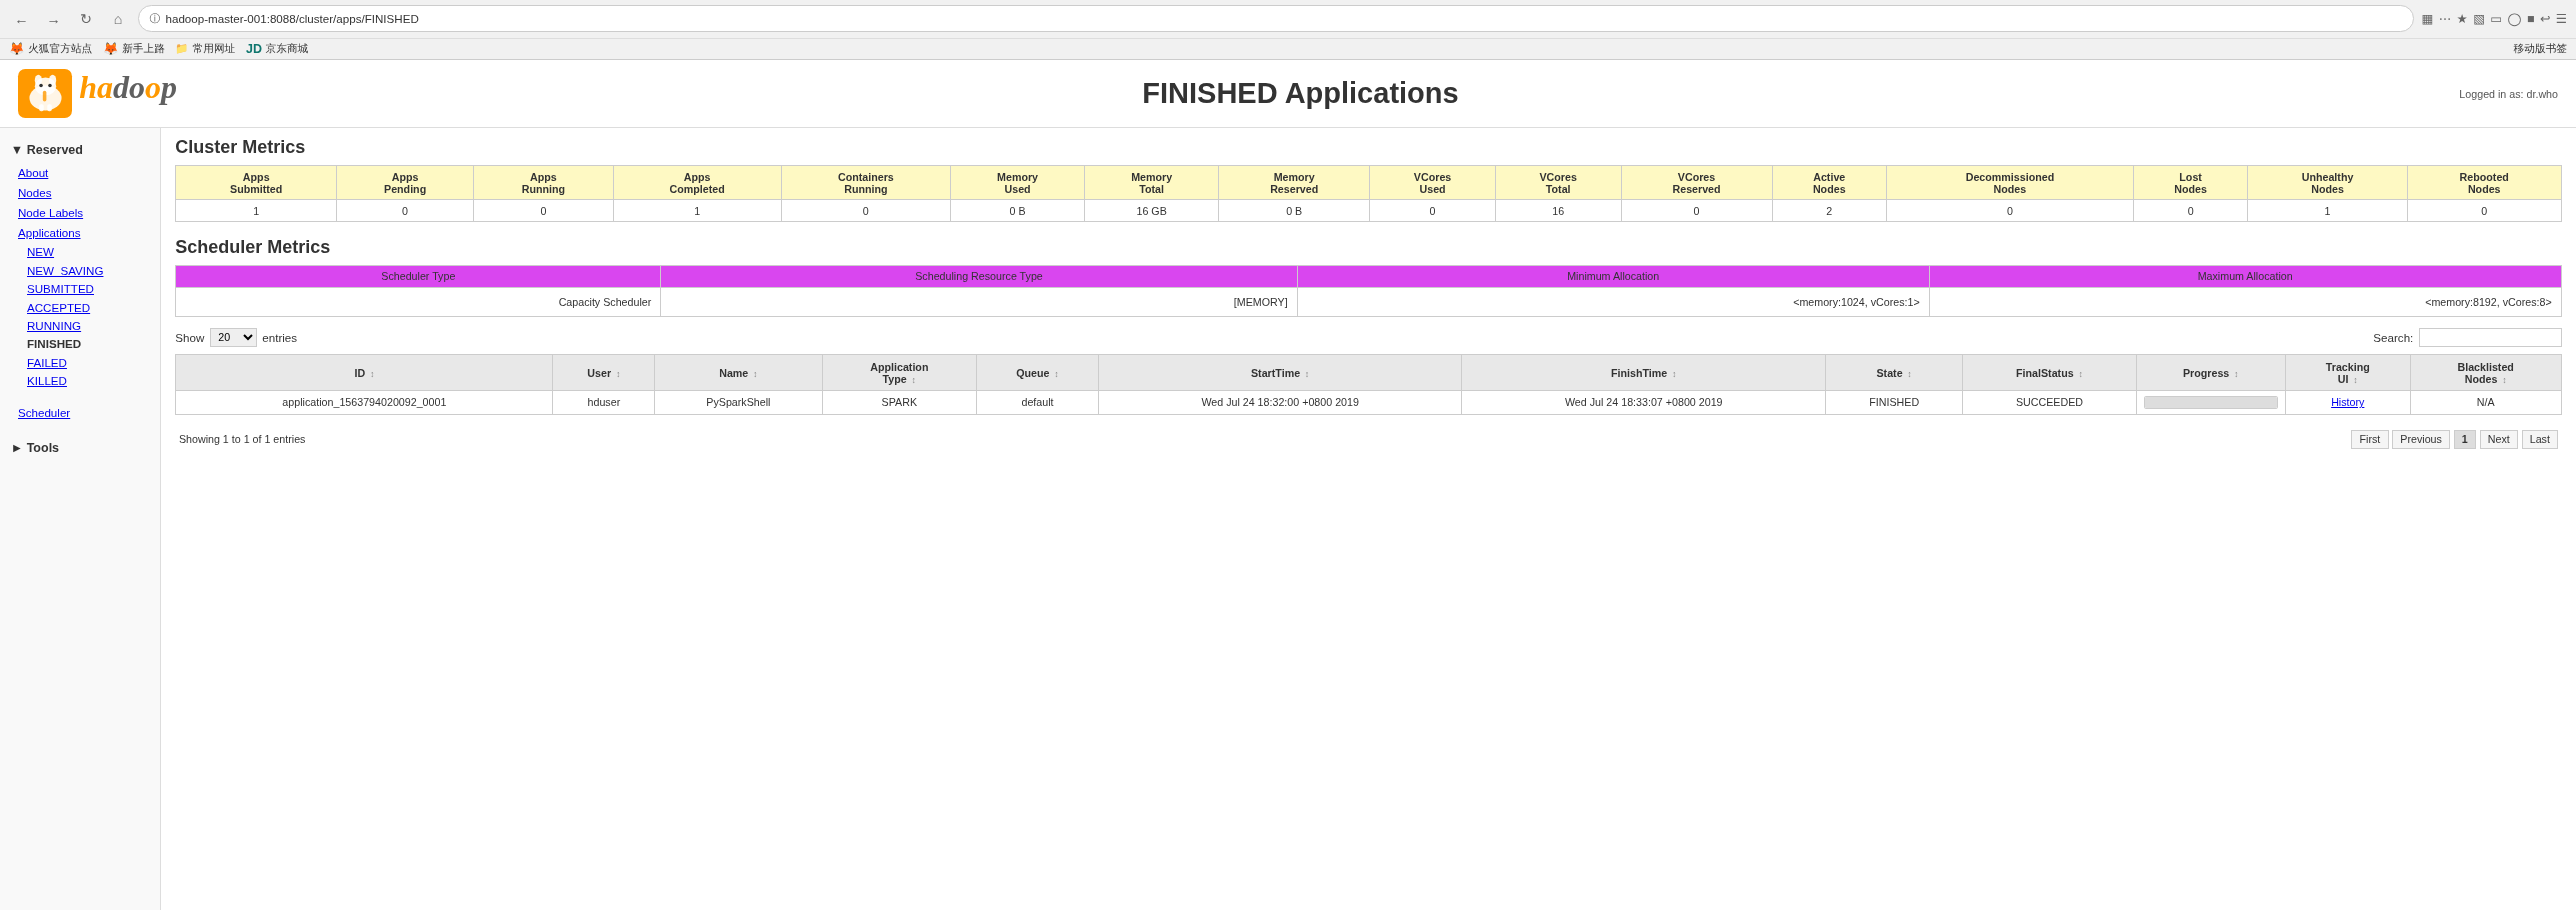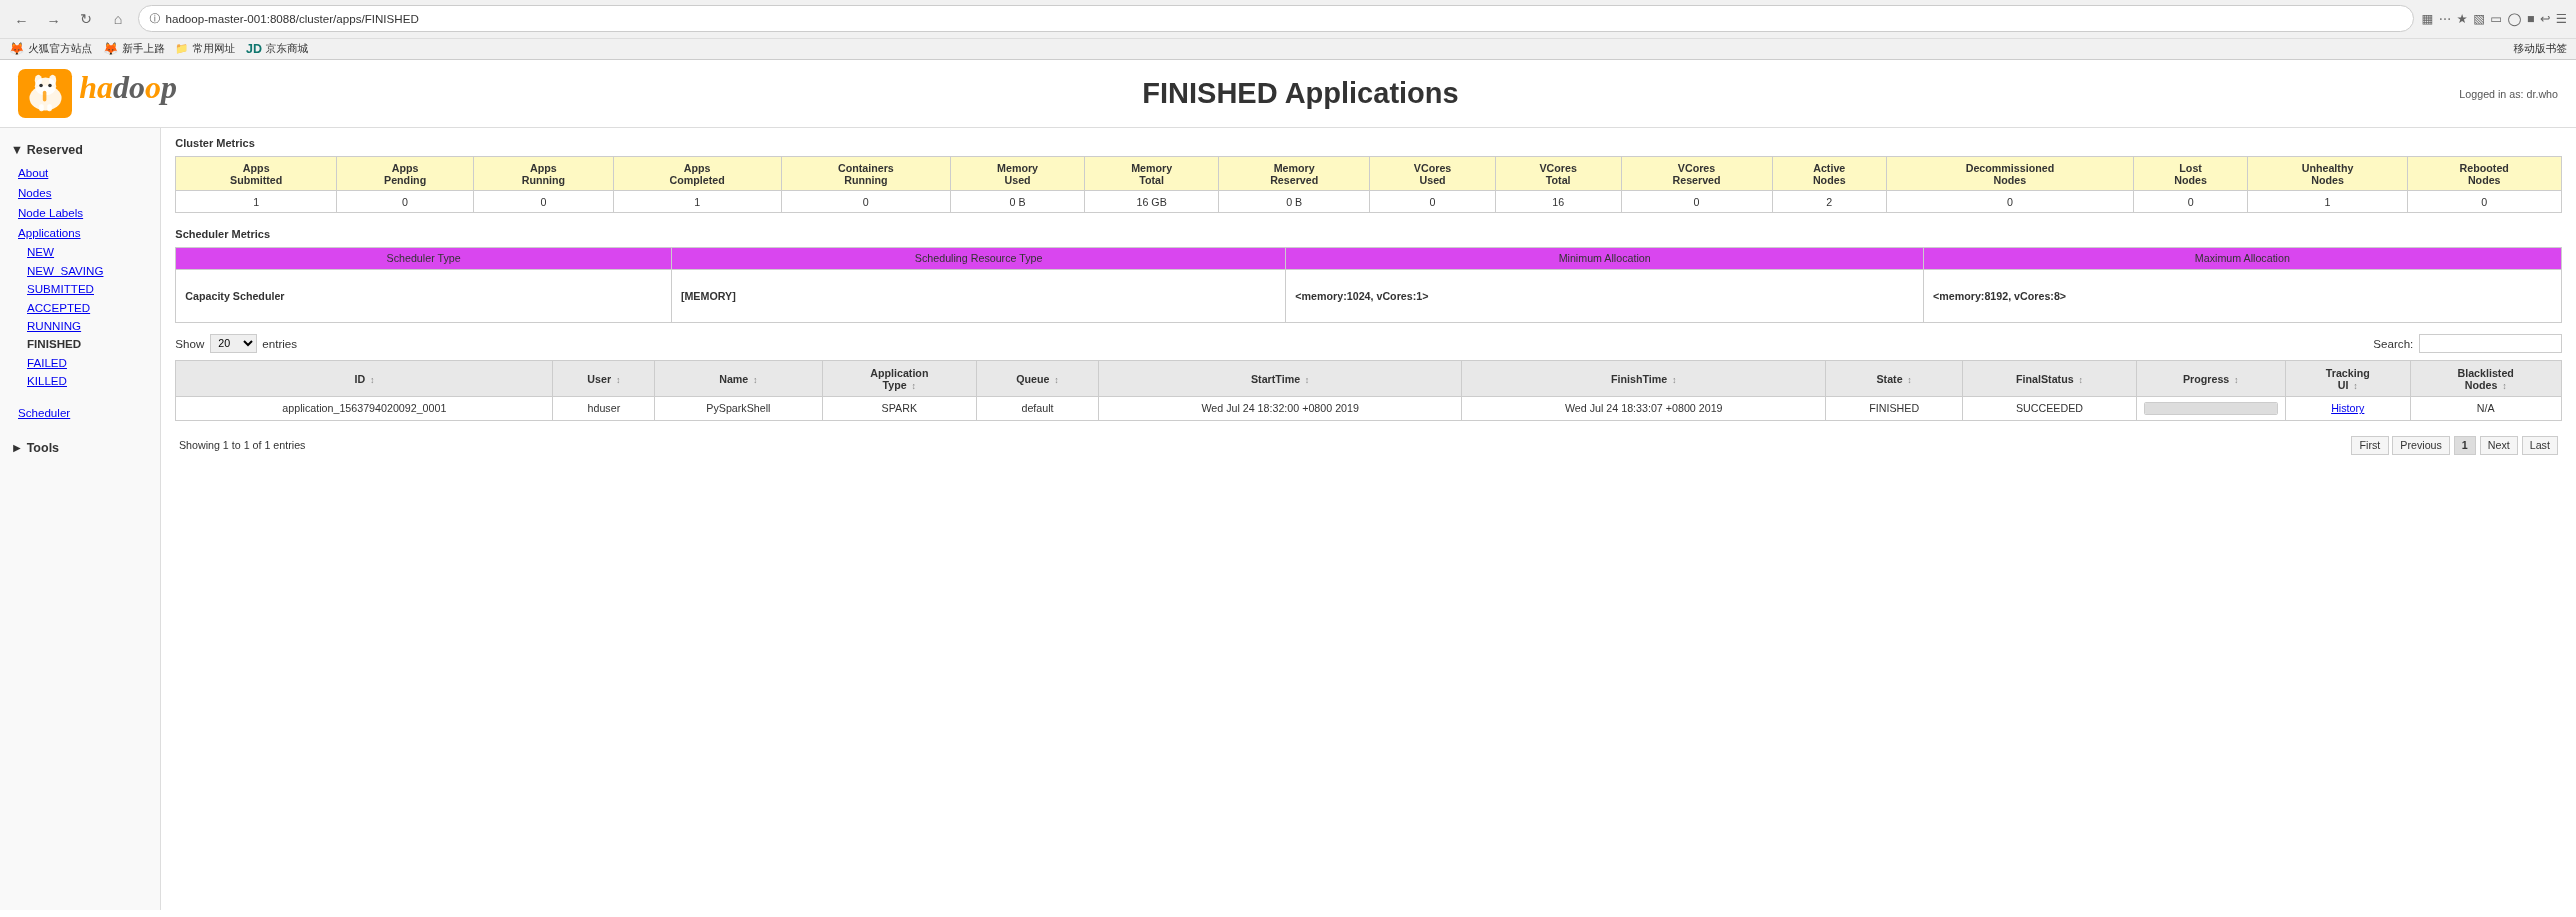--- a/index.html
+++ b/index.html
@@ -141,21 +141,21 @@
 
     
     .content-area {
       flex: 1;
       padding: 9px 14.3px;
       overflow-x: auto;
     }
 
     
     .section-title {
-      font-size: 11px;
+      font-size: 18px;
       font-weight: bold;
       margin-bottom: 7.2px;
       color: #333;
     }
 
     
     .metrics-table {
       width: 100%;
       border-collapse: collapse;
       border: 0.9px solid #ccc;
@@ -186,23 +186,22 @@
     }
     .scheduler-table th {
       background: #d946ef;
       border: 0.9px solid #ccc;
       padding: 4.5px 9px;
       text-align: center;
       font-weight: normal;
     }
     .scheduler-table td {
       border: 0.9px solid #ccc;
-      padding: 20px 9px;
-      text-align: left;
-      font-weight: bold;
+      padding: 8px 9px;
+      text-align: right;
     }
 
     
     .show-entries {
       display: flex;
       align-items: center;
       justify-content: space-between;
       margin-bottom: 7.2px;
     }
     .show-entries-left {

